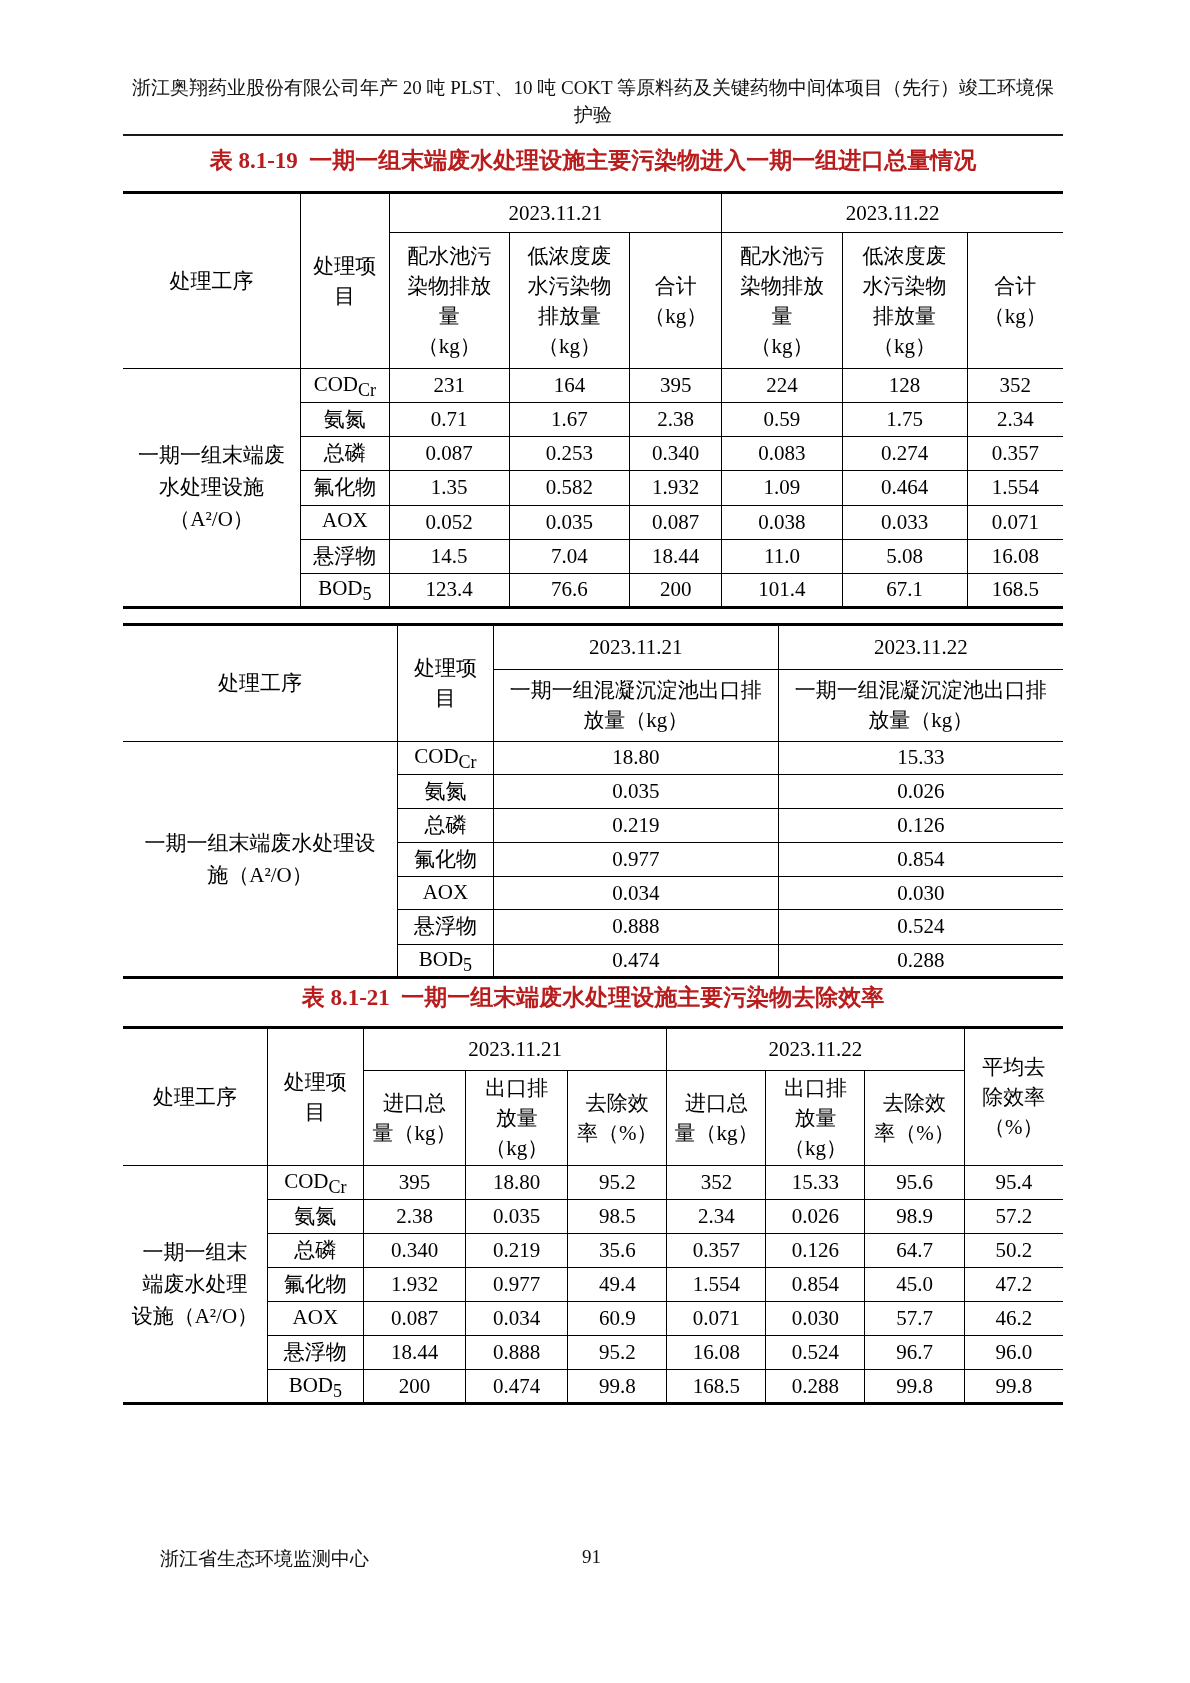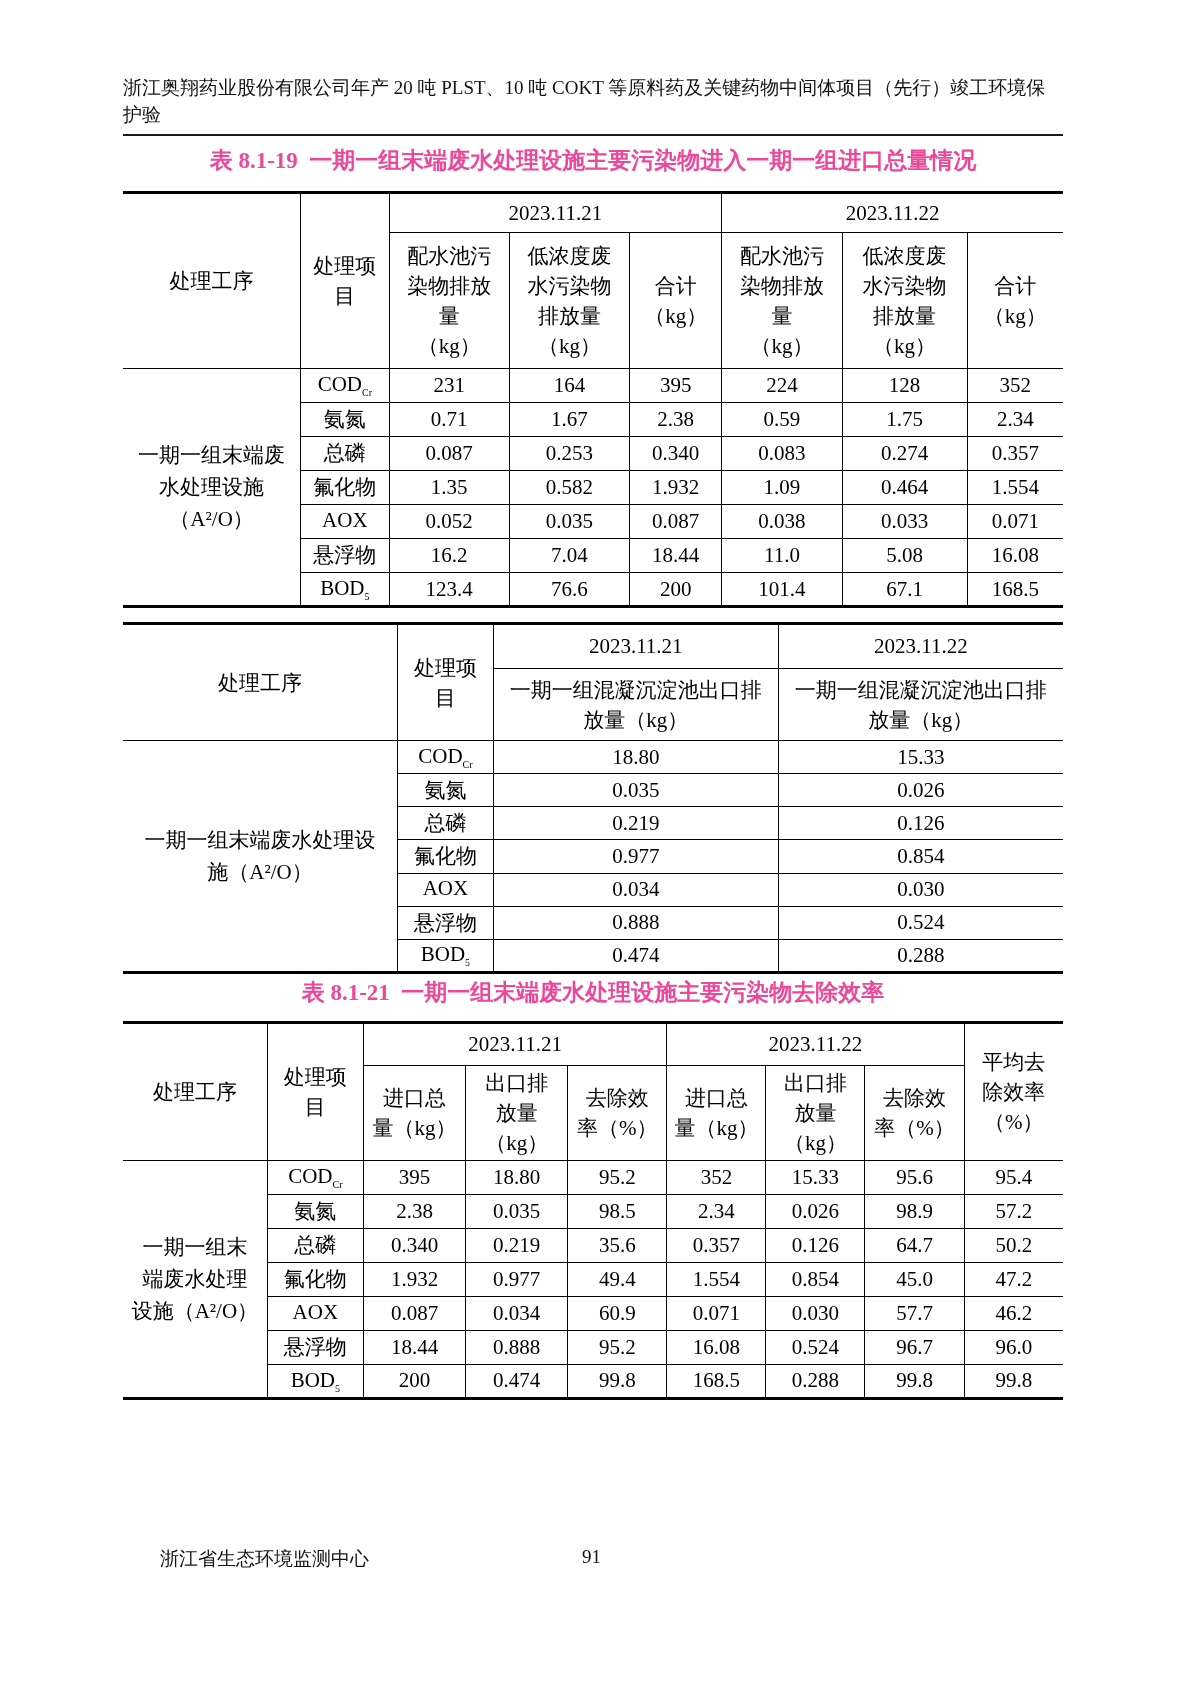--- a/index.html
+++ b/index.html
@@ -12,37 +12,37 @@
     font-family: "Liberation Serif", "DejaVu Serif", serif;
     overflow: hidden;
   }
   .content {
     position: relative;
     margin: 0 127px 0 123px;
     width: 940px;
   }
   .doc-header {
     padding-top: 74px;
-    text-align: left;
+    text-align: center;
     font-size: 19px;
     line-height: 27px;
     color: #111;
   }
   .header-rule {
     margin-top: 6px;
     border-bottom: 2px solid #1a1a1a;
     height: 0;
   }
   .table-title {
     text-align: center;
     font-weight: bold;
     font-size: 23px;
     line-height: 27px;
     white-space: pre-wrap;
-    color: #ec4899;
+    color: #b91c1c;
   }
   .title-1 { margin-top: 11px; }
   .title-2 { margin-top: 3px; }
   .title-3 { margin-top: 5px; }
   .t {
     border-collapse: collapse;
     table-layout: fixed;
     width: 100%;
     font-size: 21px;
     border-top: 3px solid #000;
@@ -68,21 +68,21 @@
   .t-1 .r-date { height: 40px; }
   .t-1 .r-sub  { height: 136px; }
   .t-1 tbody tr { height: 34px; }
   .t-2 .r-date { height: 45px; }
   .t-2 .r-sub  { height: 72px; }
   .t-2 tbody tr { height: 33px; }
   .t-3 .r-date { height: 43px; }
   .t-3 .r-sub  { height: 95px; }
   .t-3 tbody tr { height: 34px; }
   sub {
-    font-size: 10px;
+    font-size: 18px;
     line-height: 1;
   }
   .footer {
     position: absolute;
     top: 1546px;
     left: 123px;
     width: 940px;
     font-size: 19px;
     color: #111;
   }
@@ -187,21 +187,21 @@
           <td><span>AOX</span><sub></sub></td>
           <td>0.052</td>
           <td>0.035</td>
           <td>0.087</td>
           <td>0.038</td>
           <td>0.033</td>
           <td>0.071</td>
         </tr>
         <tr>
           <td><span>悬浮物</span><sub></sub></td>
-          <td>16.2</td>
+          <td>14.5</td>
           <td>7.04</td>
           <td>18.44</td>
           <td>11.0</td>
           <td>5.08</td>
           <td>16.08</td>
         </tr>
         <tr>
           <td><span>BOD</span><sub>5</sub></td>
           <td>123.4</td>
           <td>76.6</td>

